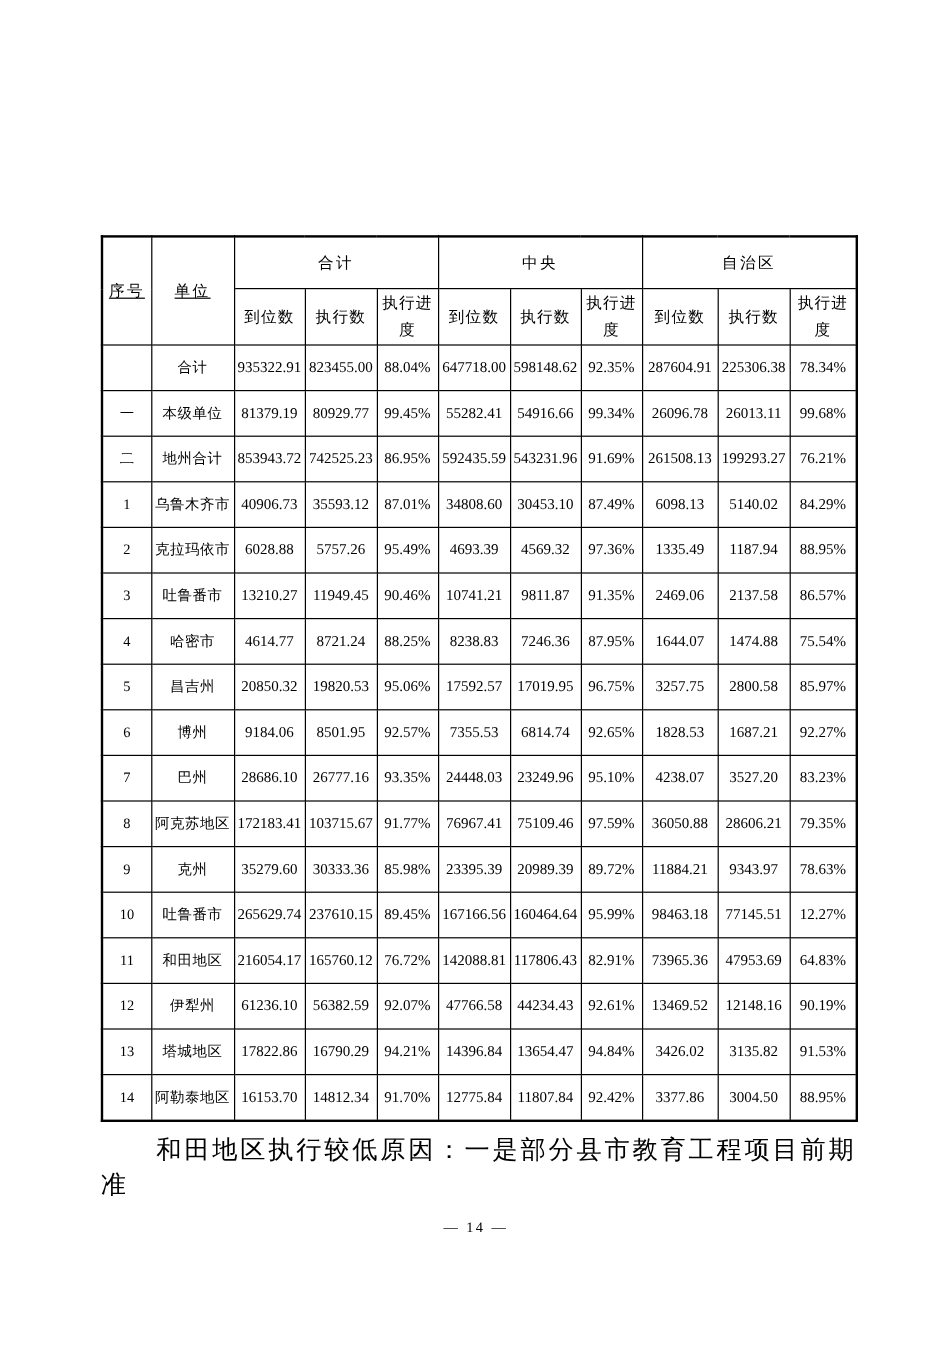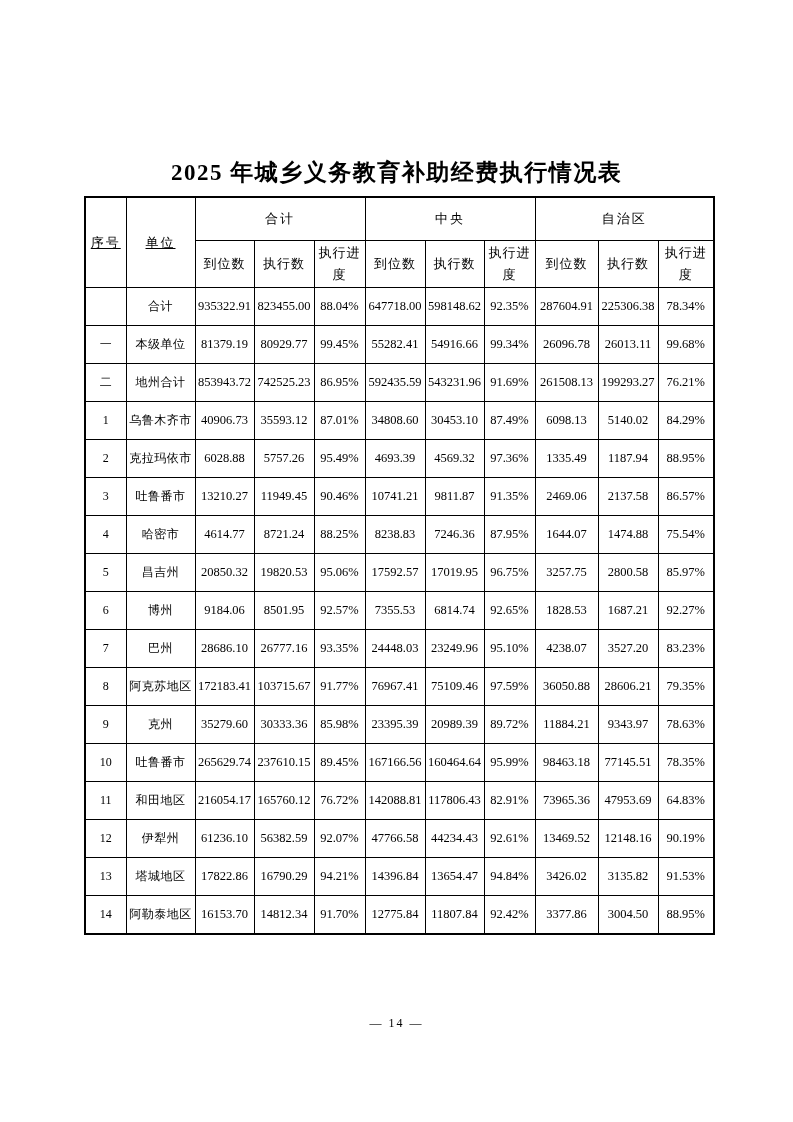--- a/index.html
+++ b/index.html
@@ -71,21 +71,20 @@
     text-align: center;
     font-size: 12px;
     letter-spacing: 2px;
   }
 </style>
 </head>
 <body>
 
 <div class="page">
 
-  <div class="doc-title">2025 年城乡义务教育补助经费执行情况表</div>
 
   <div class="table-wrap">
     <table class="subsidy">
       <colgroup>
         <col style="width:41px">
           <col style="width:69px">
         <col style="width:59px">
           <col style="width:60px">
           <col style="width:51px">
         <col style="width:60px">
@@ -276,21 +275,21 @@
             <td class="c-no">10</td>
             <td class="c-unit">吐鲁番市</td>
             <td class="c-num">265629.74</td>
             <td class="c-num">237610.15</td>
             <td class="c-num">89.45%</td>
             <td class="c-num">167166.56</td>
             <td class="c-num">160464.64</td>
             <td class="c-num">95.99%</td>
             <td class="c-num">98463.18</td>
             <td class="c-num">77145.51</td>
-            <td class="c-num">78.35%</td>
+            <td class="c-num">12.27%</td>
           </tr>
           <tr>
             <td class="c-no">11</td>
             <td class="c-unit">和田地区</td>
             <td class="c-num">216054.17</td>
             <td class="c-num">165760.12</td>
             <td class="c-num">76.72%</td>
             <td class="c-num">142088.81</td>
             <td class="c-num">117806.43</td>
             <td class="c-num">82.91%</td>
@@ -334,16 +333,17 @@
             <td class="c-num">11807.84</td>
             <td class="c-num">92.42%</td>
             <td class="c-num">3377.86</td>
             <td class="c-num">3004.50</td>
             <td class="c-num">88.95%</td>
           </tr>
         </tbody>
     </table>
   </div>
 
+  <div class="footnote">和田地区执行较低原因：一是部分县市教育工程项目前期准</div>
 
   <div class="page-number">— 14 —</div>
 
 </div>
 
 </body></html>

